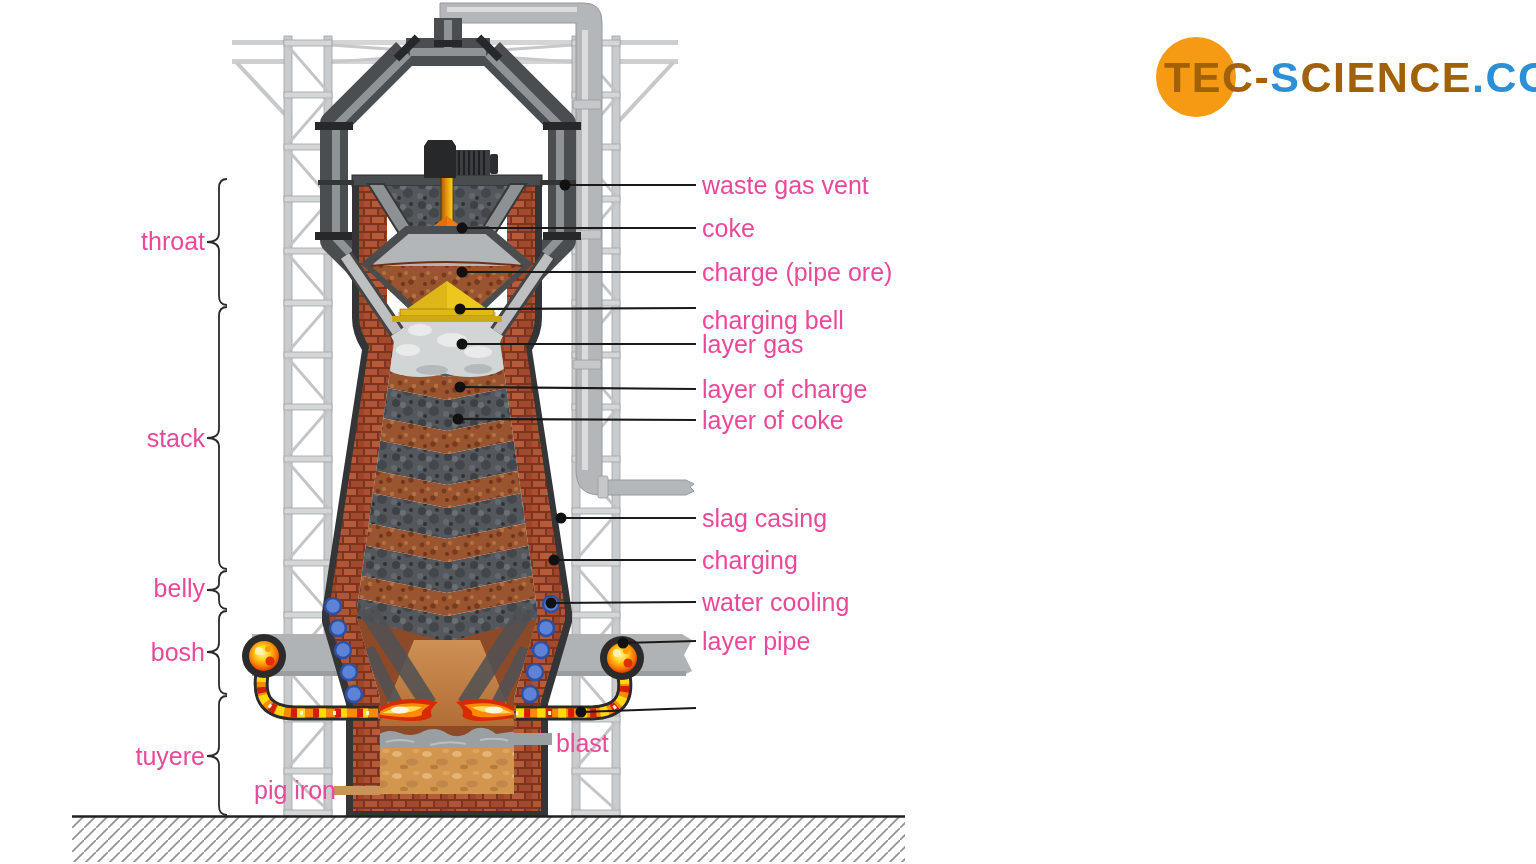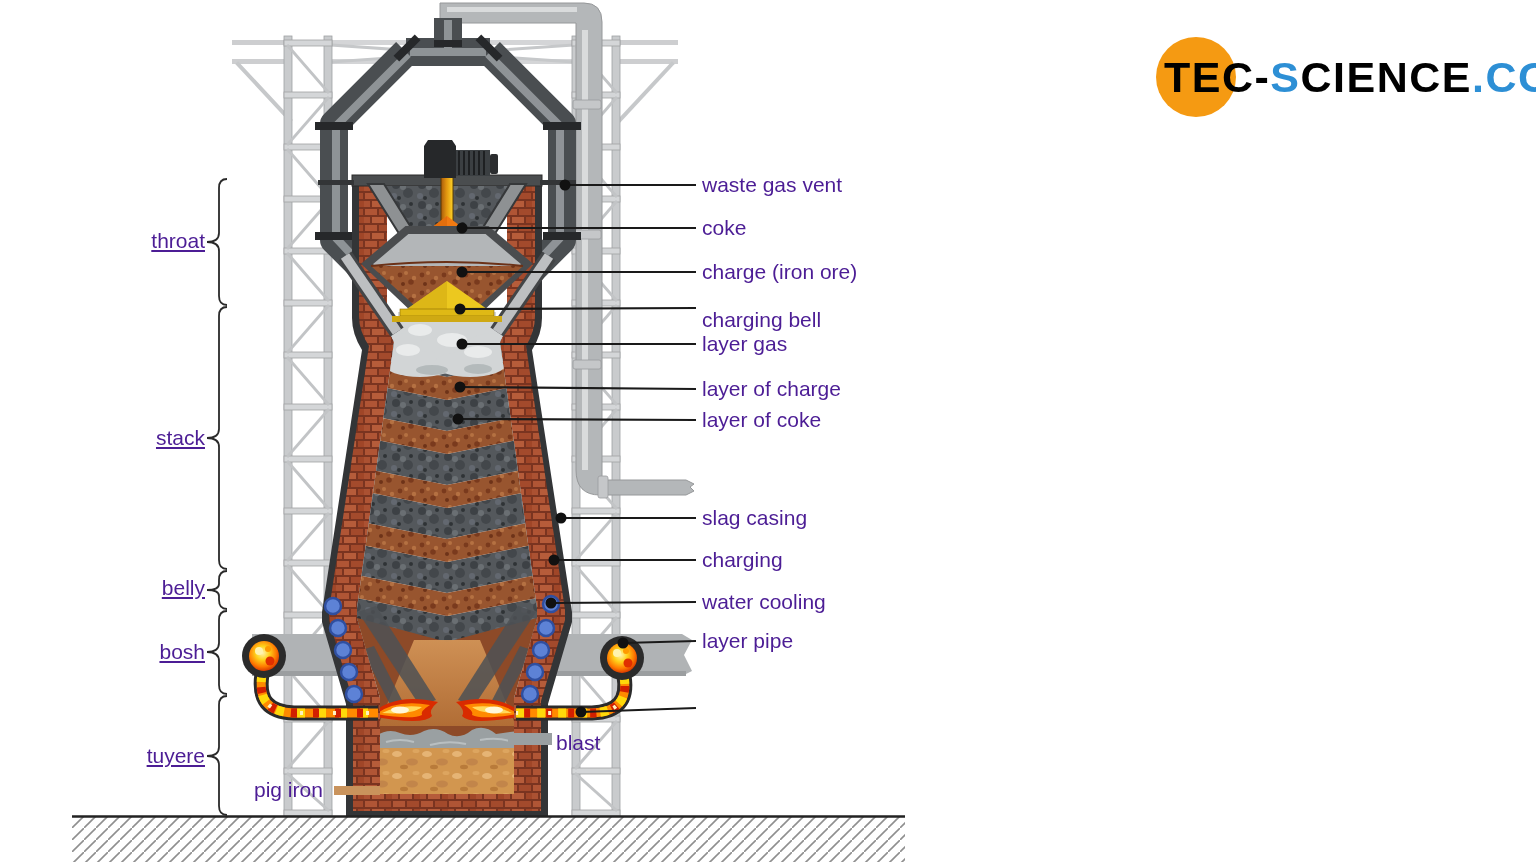--- a/index.html
+++ b/index.html
@@ -1,25 +1,25 @@
 <!DOCTYPE html>
 <html><head>
 <meta charset="utf-8">
 <style>
   html,body{margin:0;padding:0;width:1536px;height:864px;background:#fff;overflow:hidden;
     font-family:"Liberation Sans",sans-serif;}
   #stage{position:relative;width:1536px;height:864px;}
   #art{position:absolute;left:0;top:0;}
-  .lbl{position:absolute;font-size:21px;color:#4c1d95;white-space:pre-line;line-height:24px;}
-  .lbl.left{width:150px;text-align:right;text-decoration:underline;}
+  .lbl{position:absolute;font-size:25px;color:#ec4899;white-space:pre-line;line-height:24px;}
+  .lbl.left{width:150px;text-align:right;}
   #logo{position:absolute;left:1150px;top:34px;width:360px;height:86px;}
   #logo .disc{position:absolute;left:6px;top:3px;width:80px;height:80px;border-radius:50%;background:#f59a12;}
   #logo .word{position:absolute;left:14px;top:0;height:86px;line-height:86px;
     font-size:43px;font-weight:bold;letter-spacing:1.5px;white-space:nowrap;}
-  .lg-k{color:#000000;} .lg-b{color:#2d8fd5;}
+  .lg-k{color:#a16207;} .lg-b{color:#2d8fd5;}
 </style>
 </head>
 <body>
 
 <div id="stage">
 
 <svg id="art" width="1536" height="864" viewBox="0 0 1536 864">
 <defs>
   <pattern id="brickPat" width="28" height="16" patternUnits="userSpaceOnUse">
     <rect width="28" height="16" fill="#7a3420"></rect>
@@ -430,21 +430,21 @@
 </svg>
 
 <div class="lbl left" style="left:55px;top:229px">throat</div>
 <div class="lbl left" style="left:55px;top:426px">stack</div>
 <div class="lbl left" style="left:55px;top:576px">belly</div>
 <div class="lbl left" style="left:55px;top:640px">bosh</div>
 <div class="lbl left" style="left:55px;top:744px">tuyere</div>
 
 <div class="lbl" style="left:702px;top:173px">waste gas vent</div>
 <div class="lbl" style="left:702px;top:216px">coke</div>
-<div class="lbl" style="left:702px;top:260px">charge (iron ore)</div>
+<div class="lbl" style="left:702px;top:260px">charge (pipe ore)</div>
 <div class="lbl" style="left:702px;top:308px">charging bell</div>
 <div class="lbl" style="left:702px;top:332px">layer gas</div>
 <div class="lbl" style="left:702px;top:377px">layer of charge</div>
 <div class="lbl" style="left:702px;top:408px">layer of coke</div>
 <div class="lbl" style="left:702px;top:506px">slag casing</div>
 <div class="lbl" style="left:702px;top:548px">charging</div>
 <div class="lbl" style="left:702px;top:590px">water cooling</div>
 <div class="lbl" style="left:702px;top:629px">layer pipe</div>
 <div class="lbl" style="left:556px;top:731px">blast</div>
 <div class="lbl" style="left:254px;top:778px">pig iron</div>

